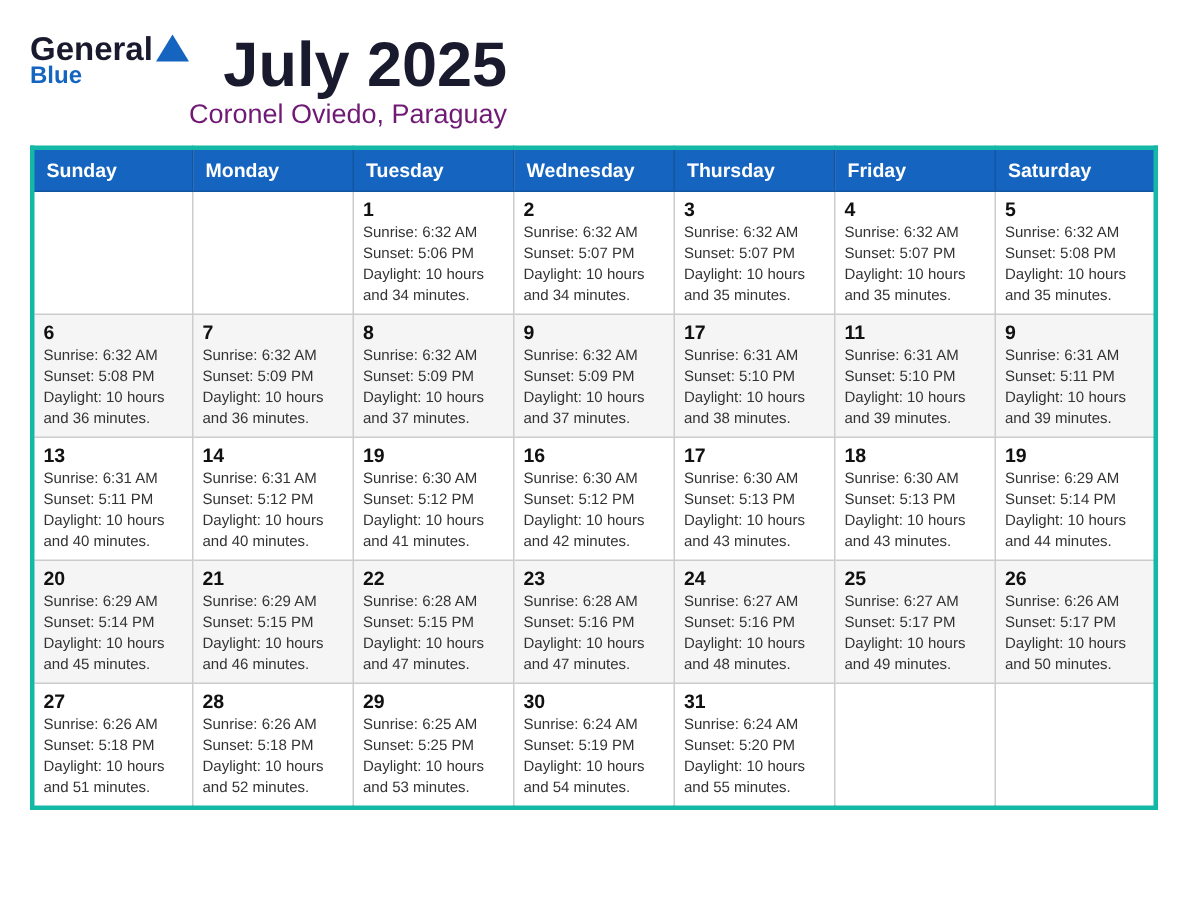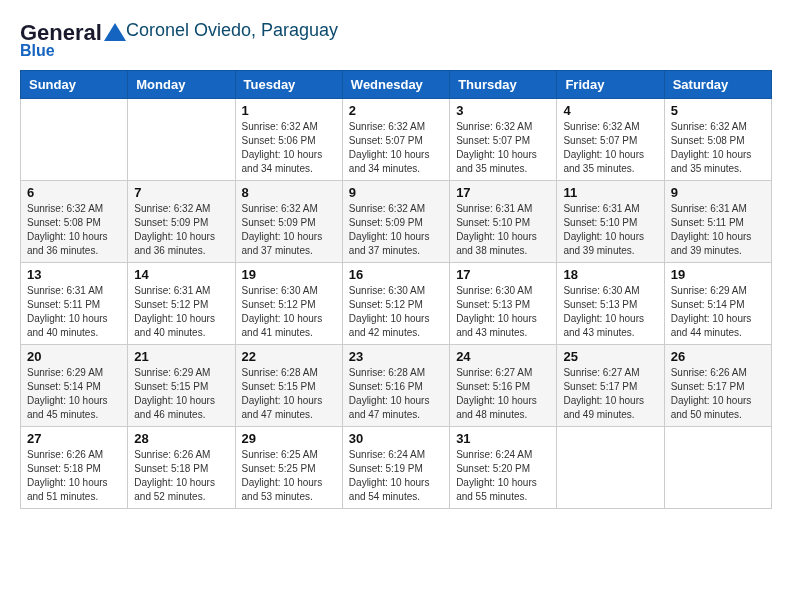--- a/index.html
+++ b/index.html
@@ -25,26 +25,26 @@
       text-align: right;
     }
     .month-title {
       font-size: 42px;
       font-weight: bold;
       color: #1a1a2e;
       line-height: 1.1;
     }
     .location-title {
       font-size: 18px;
-      color: #0c4a6e;
+      color: #701a75;
     }
     .calendar {
       width: 100%;
       border-collapse: collapse;
-      border: 1px solid #14b8a6;
+      border: 3px solid #14b8a6;
     }
     .calendar th {
       background-color: #1565c0;
       color: #fff;
       text-align: left;
       padding: 6px 8px;
       font-size: 13px;
       border: 1px solid #1255a0;
     }
     .calendar td {
@@ -86,20 +86,21 @@
   <div class="logo">
     <div class="logo-line">
       <span style="font-size:22px;font-weight:bold;color:#1a1a2e;">General</span>
       <svg width="22" height="22" viewBox="0 0 22 22" style="margin-left:2px;margin-bottom:2px;">
         <polygon points="11,2 22,20 0,20" fill="#1565c0"></polygon>
       </svg>
     </div>
     <span style="font-size:16px;font-weight:bold;color:#1565c0;margin-top:-4px;">Blue</span>
   </div>
   <div class="title-area">
+    <div class="month-title">July 2025</div>
     <div class="location-title">Coronel Oviedo, Paraguay</div>
   </div>
 </div>
 
 <table class="calendar">
   <thead>
     <tr>
     <th>Sunday</th>
         <th>Monday</th>
         <th>Tuesday</th>

